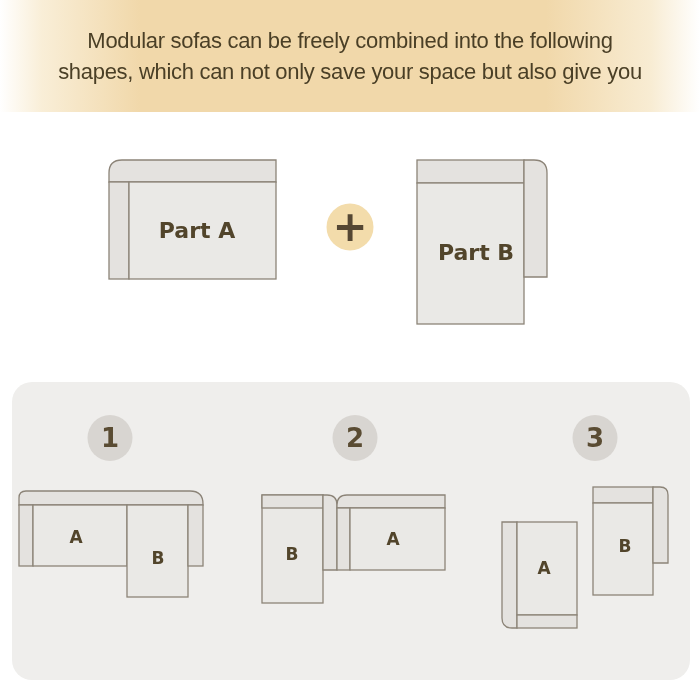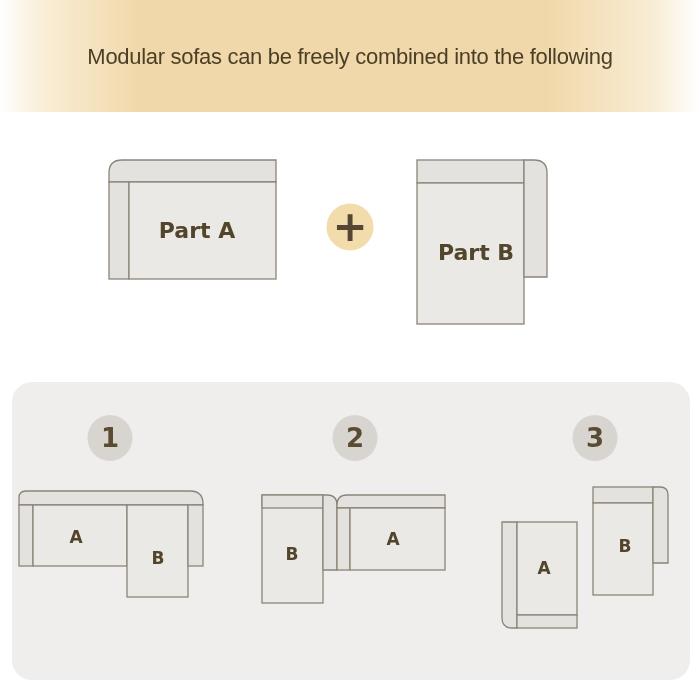--- a/index.html
+++ b/index.html
@@ -44,20 +44,21 @@
                  font-size: 17px; fill: #52452b; text-anchor: middle; }
   .plus-circle { fill: #f3dcab; }
   .plus-glyph  { font-family: "DejaVu Sans", sans-serif; font-weight: bold;
                  font-size: 42px; fill: #554733; text-anchor: middle; }
 </style>
 </head>
 <body>
 
 <div class="header">
   <span class="header-line">Modular sofas can be freely combined into the following</span>
+  <span class="header-line">shapes, which can not only save your space but also give you</span>
 </div>
 
 <svg class="scene" width="700" height="700" viewBox="0 0 700 700">
 
   <g>
     <path class="sofa-band" d="M 122 160 H 276 V 182 H 109 V 173 Q 109 160 122 160 Z"></path>
     <rect class="sofa-band" x="109" y="182" width="20" height="97"></rect>
     <rect class="sofa-seat" x="129" y="182" width="147" height="97"></rect>
     <text class="part-label" x="197" y="238">Part A</text>
   </g>

